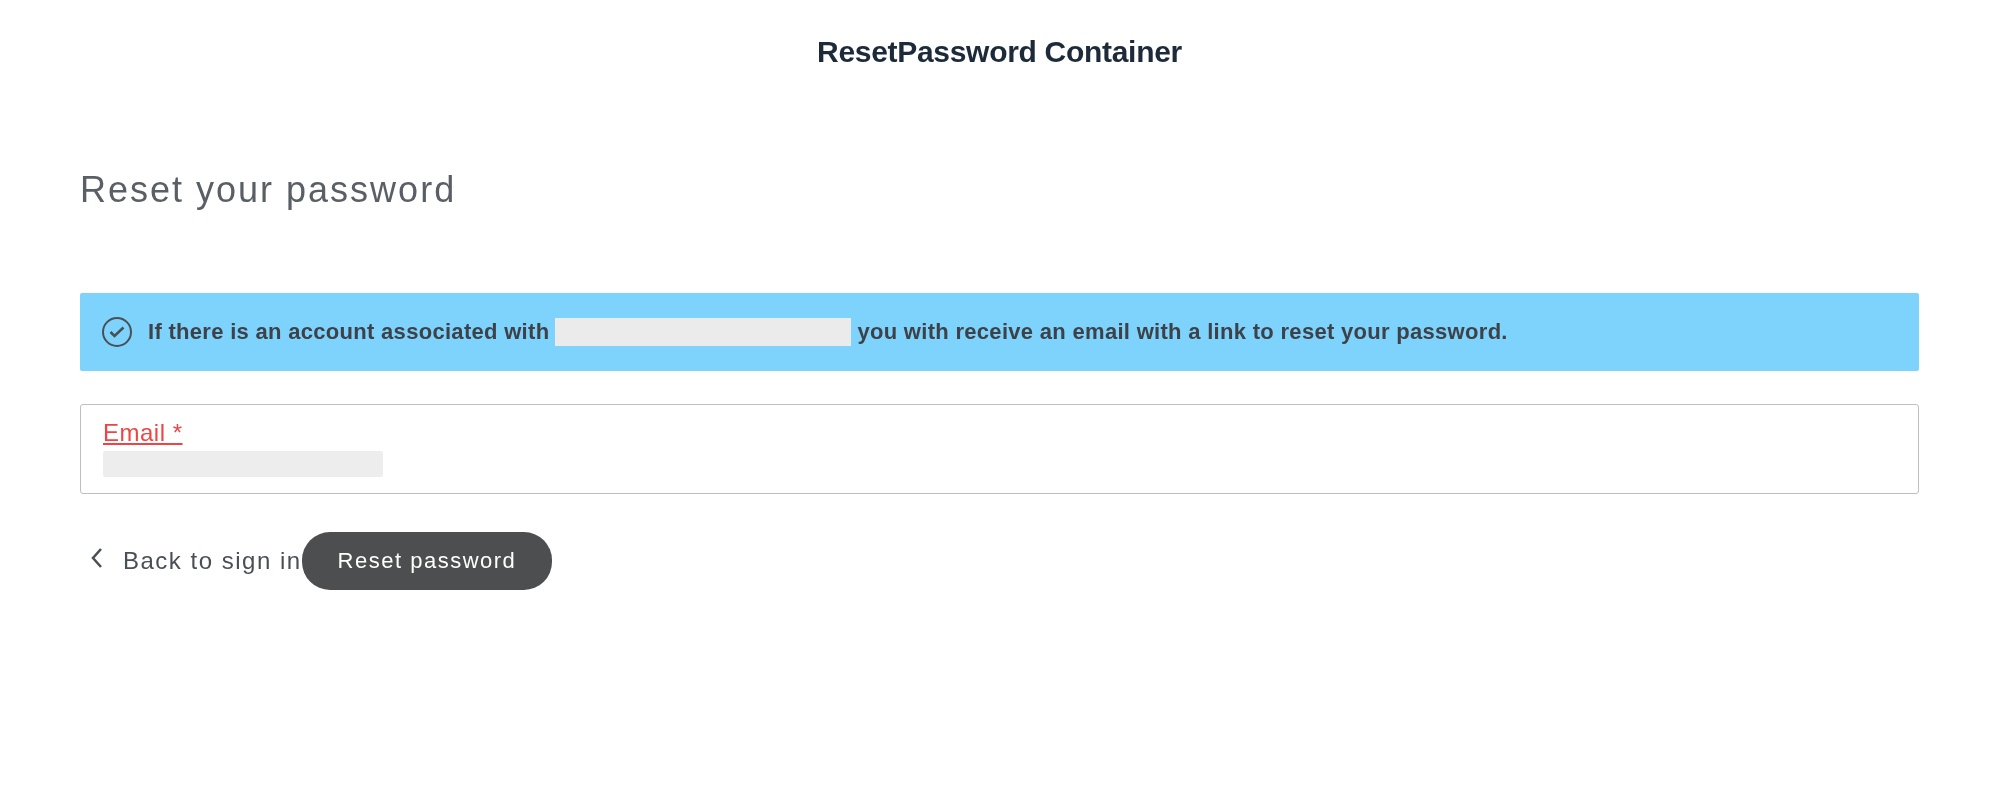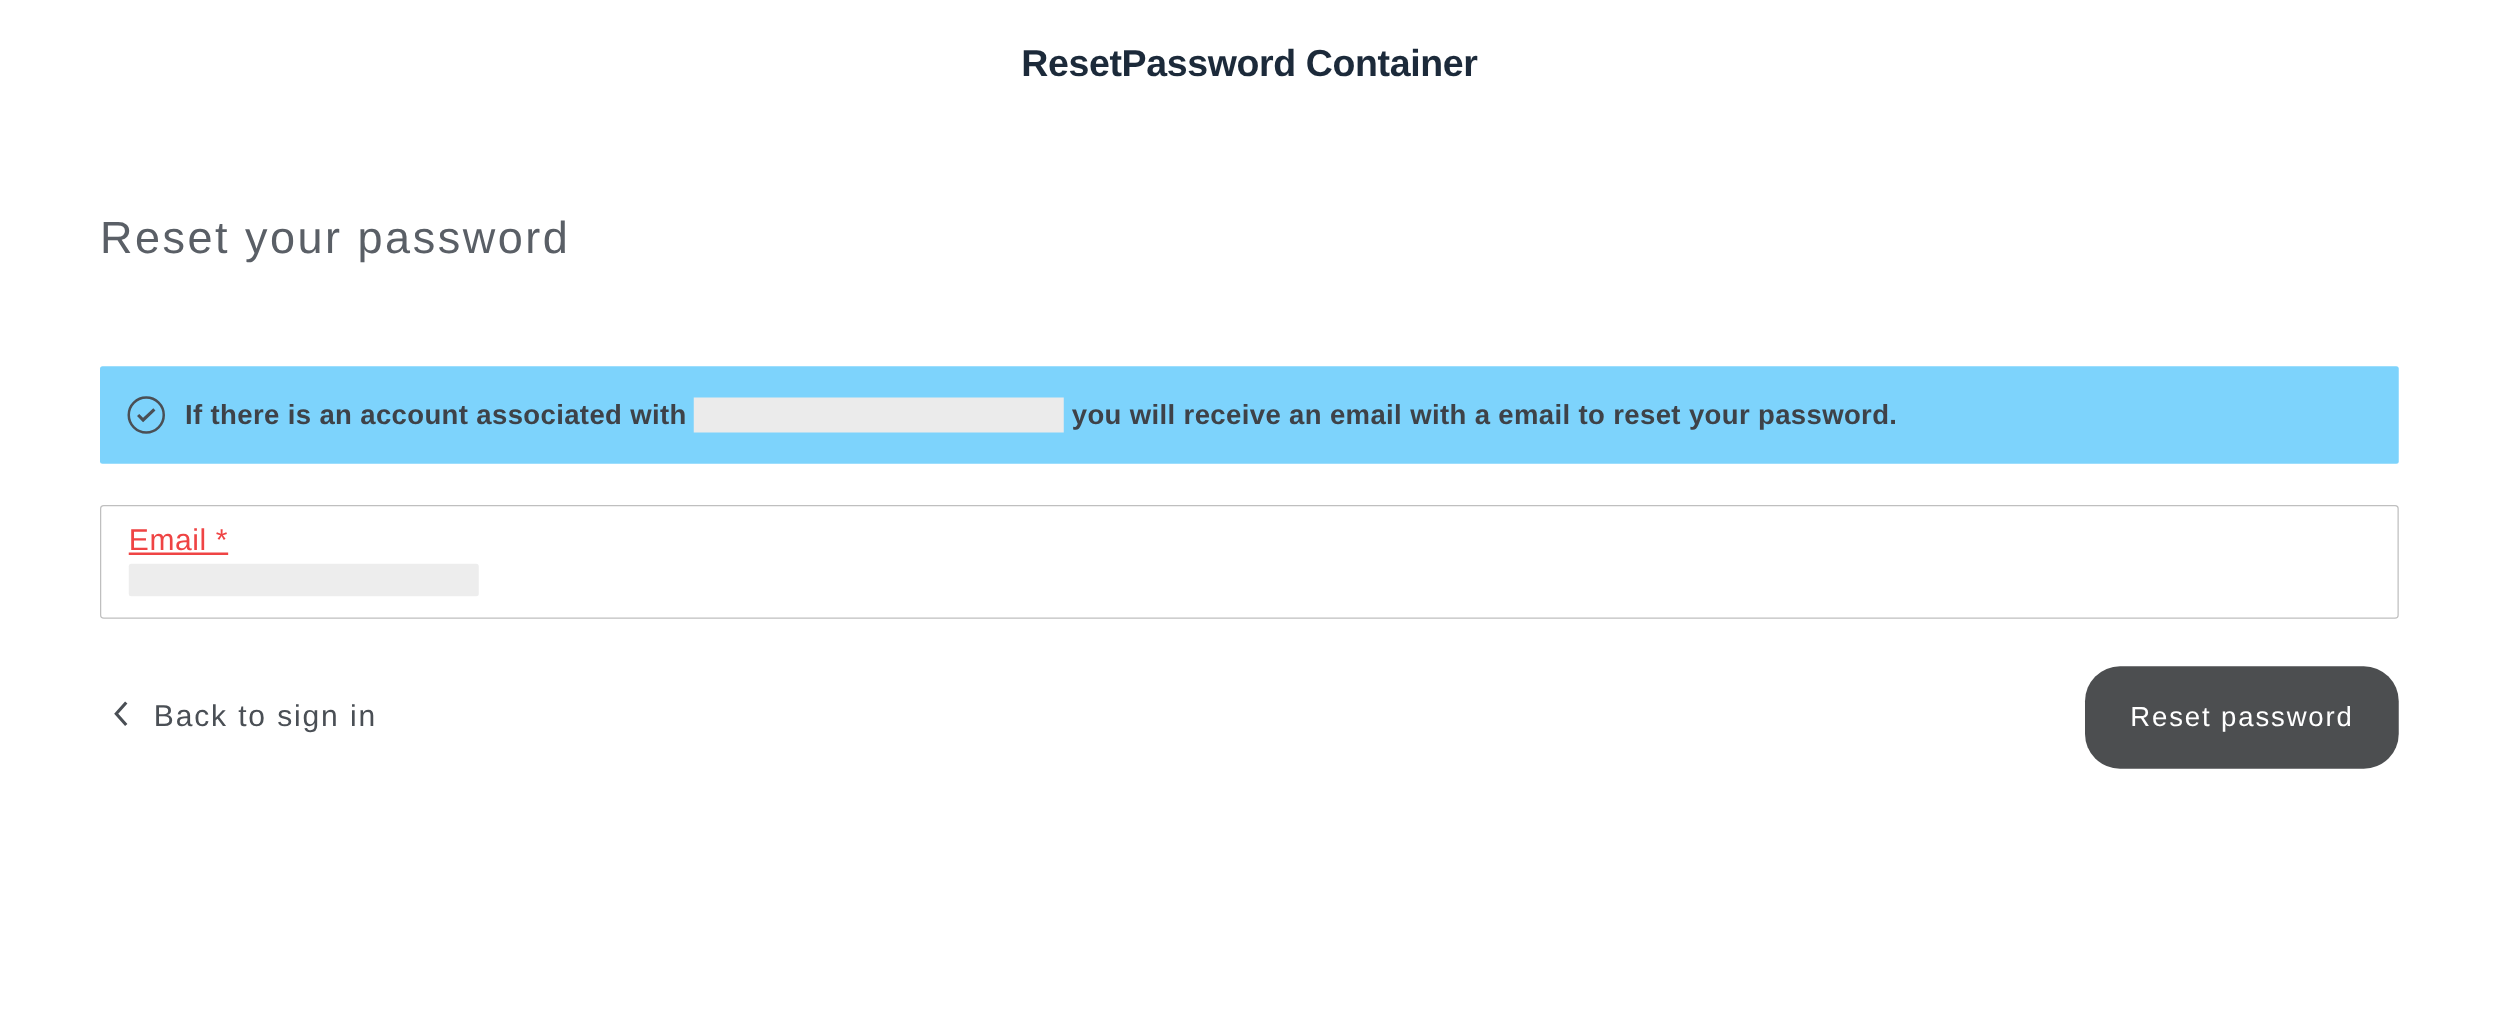--- a/index.html
+++ b/index.html
@@ -106,21 +106,20 @@
     }
     .input-redacted {
       display: inline-block;
       background: #ededed;
       width: 280px;
       height: 26px;
       border-radius: 2px;
     }
     .actions {
       display: flex;
-      justify-content: space-between;
       align-items: center;
       margin-top: 38px;
     }
     .back-link {
       display: flex;
       align-items: center;
       gap: 20px;
       font-size: 24px;
       color: #4a4f55;
       letter-spacing: 1.5px;
@@ -133,21 +132,21 @@
       height: 22px;
       stroke: #4a4f55;
       stroke-width: 2.5;
       fill: none;
     }
     .reset-button {
       background: #4c4e50;
       color: #ffffff;
       border: none;
       border-radius: 28px;
-      padding: 28px 36px;
+      padding: 16px 36px;
       font-size: 22px;
       letter-spacing: 1.5px;
       cursor: pointer;
       font-family: inherit;
     }
   </style>
 </head>
 <body>
 
 <div class="container">
@@ -157,21 +156,21 @@
 
   <div class="notice">
     <span class="check-icon">
       <svg viewBox="0 0 16 12">
           <polyline points="1.5,6 5.5,10 14.5,1.5"></polyline>
         </svg>
     </span>
     <div class="notice-text">
       <span>If there is an account associated with</span>
       <span class="redacted"></span>
-      <span>you will receive an email with a email to reset your password.</span>
+      <span>you with receive an email with a link to reset your password.</span>
     </div>
   </div>
 
   <div class="input-group">
     <label class="input-label">Email *</label>
     <div class="input-field-wrap">
       <span class="input-redacted"></span>
       <input type="email" class="input-field" style="position: absolute; left: 0px; top: 0px; opacity: 0;" value="">
     </div>
   </div>

